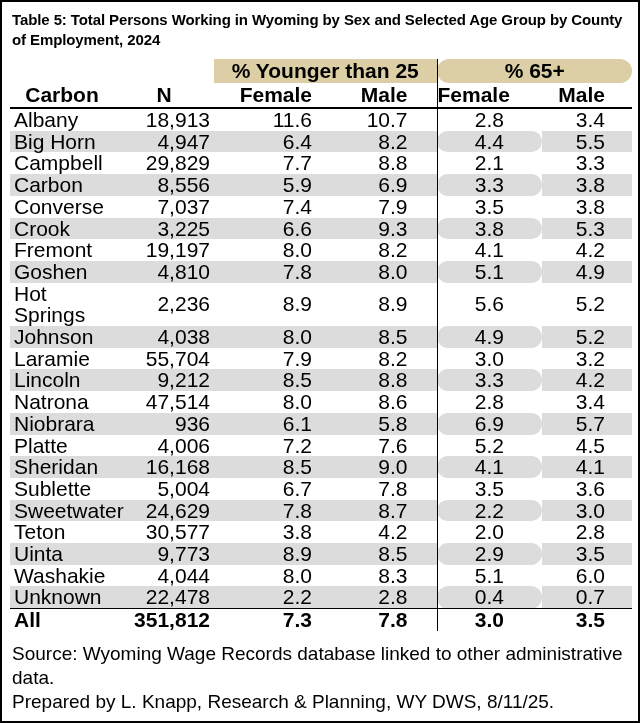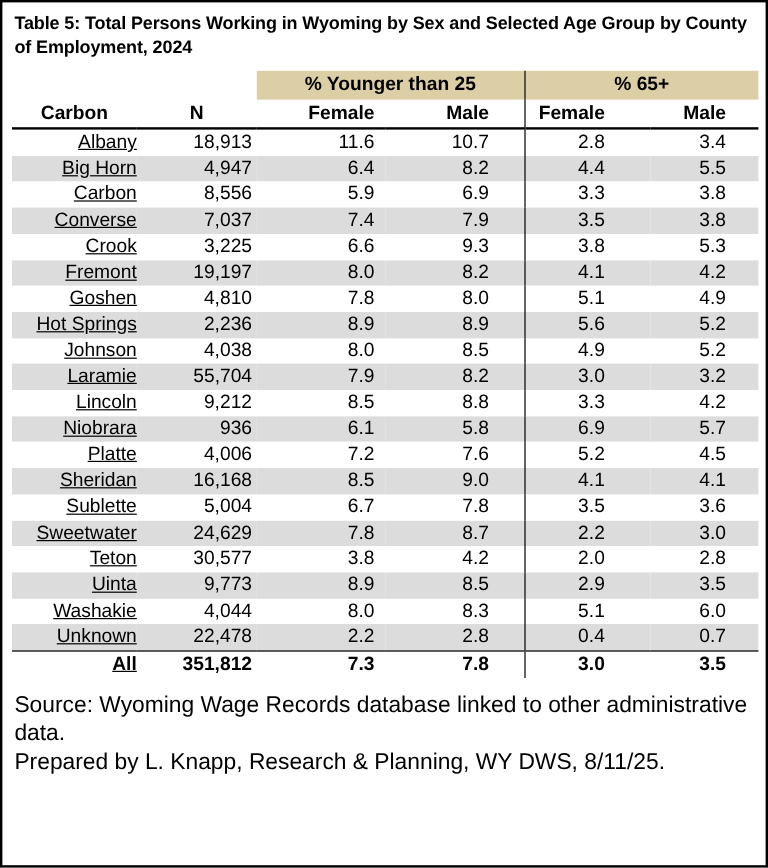--- a/index.html
+++ b/index.html
@@ -18,21 +18,21 @@
     font-size: 15px;
     line-height: 20px;
     max-width: 612px;
     margin: 2px 0 9px 2px;
     letter-spacing: -0.1px;
   }
   table {
     border-collapse: collapse;
     table-layout: fixed;
     width: 622px;
-    font-size: 16px;
+    font-size: 21px;
   }
   col.w-county { width: 104px; }
   col.w-n      { width: 100px; }
   col.w-f1     { width: 107px; }
   col.w-m1     { width: 116px; }
   col.w-f2     { width: 105px; }
   col.w-m2     { width: 90px;  }
 
   th, td { padding: 0; font-weight: normal; }
 
@@ -45,29 +45,29 @@
     font-weight: bold;
     border-bottom: 2.5px solid #000;
   }
   .col-head th.h-county { text-align: center; }
   .col-head th.h-n { text-align: center; }
   .col-head th.h-num { text-align: right; }
 
   tbody td { height: 21.7px; line-height: 21.7px; }
   tbody tr:nth-child(even) { background: var(--stripe, #dcdcdc); }
 
-  .c-county { text-align: right; padding-left: 4px; text-decoration: underline; }
+  .c-county { text-align: left; padding-left: 4px; }
   .num { text-align: right; }
   .pn { padding-right: 4px; }
   .p1 { padding-right: 9px; }
   .p2 { padding-right: 29px; }
   .p3 { padding-right: 38px; }
   .p4 { padding-right: 27px; }
 
-  .divider { border-left: 1.6px solid #000; }
+  .divider { border-left: 1.6px solid #000; border-radius: 12px; }
 
   tr.total td { font-weight: bold; border-top: 1.2px solid #000; }
 
   .source {
     margin: 11px 0 0 2px;
     font-size: 19px;
     line-height: 24px;
   }
 </style>
 </head>
@@ -112,20 +112,28 @@
         </tr>
         <tr>
           <td class="c-county">Big Horn</td>
           <td class="num pn">4,947</td>
           <td class="num p1">6.4</td>
           <td class="num p2">8.2</td>
           <td class="num p3 divider">4.4</td>
           <td class="num p4">5.5</td>
         </tr>
         <tr>
+          <td class="c-county">Campbell</td>
+          <td class="num pn">29,829</td>
+          <td class="num p1">7.7</td>
+          <td class="num p2">8.8</td>
+          <td class="num p3 divider">2.1</td>
+          <td class="num p4">3.3</td>
+        </tr>
+        <tr>
           <td class="c-county">Carbon</td>
           <td class="num pn">8,556</td>
           <td class="num p1">5.9</td>
           <td class="num p2">6.9</td>
           <td class="num p3 divider">3.3</td>
           <td class="num p4">3.8</td>
         </tr>
         <tr>
           <td class="c-county">Converse</td>
           <td class="num pn">7,037</td>
@@ -182,20 +190,28 @@
           <td class="num p3 divider">3.0</td>
           <td class="num p4">3.2</td>
         </tr>
         <tr>
           <td class="c-county">Lincoln</td>
           <td class="num pn">9,212</td>
           <td class="num p1">8.5</td>
           <td class="num p2">8.8</td>
           <td class="num p3 divider">3.3</td>
           <td class="num p4">4.2</td>
+        </tr>
+        <tr>
+          <td class="c-county">Natrona</td>
+          <td class="num pn">47,514</td>
+          <td class="num p1">8.0</td>
+          <td class="num p2">8.6</td>
+          <td class="num p3 divider">2.8</td>
+          <td class="num p4">3.4</td>
         </tr>
         <tr>
           <td class="c-county">Niobrara</td>
           <td class="num pn">936</td>
           <td class="num p1">6.1</td>
           <td class="num p2">5.8</td>
           <td class="num p3 divider">6.9</td>
           <td class="num p4">5.7</td>
         </tr>
         <tr>

